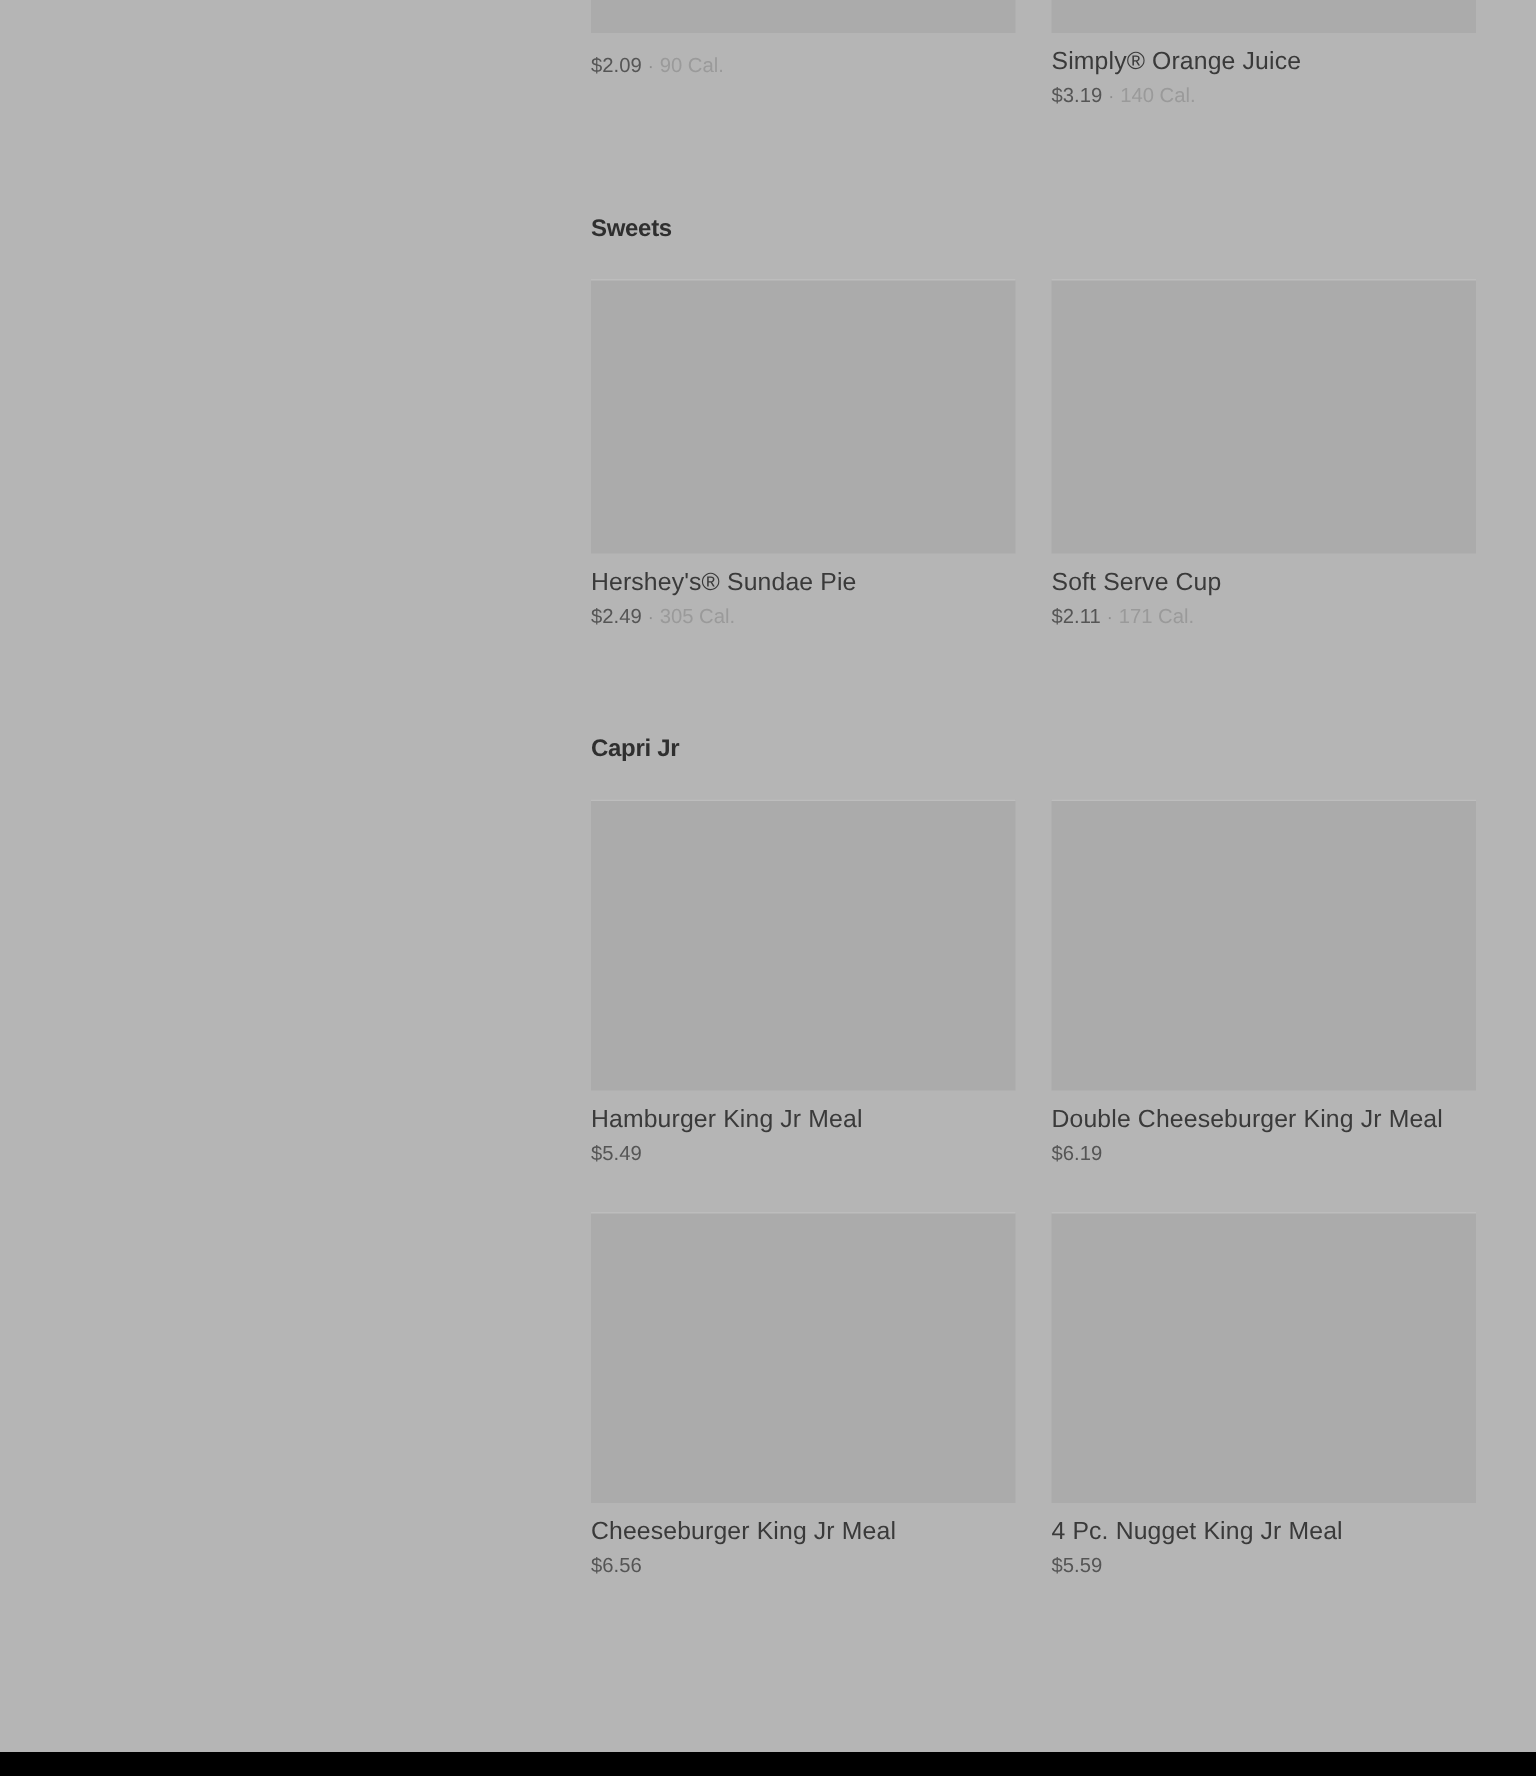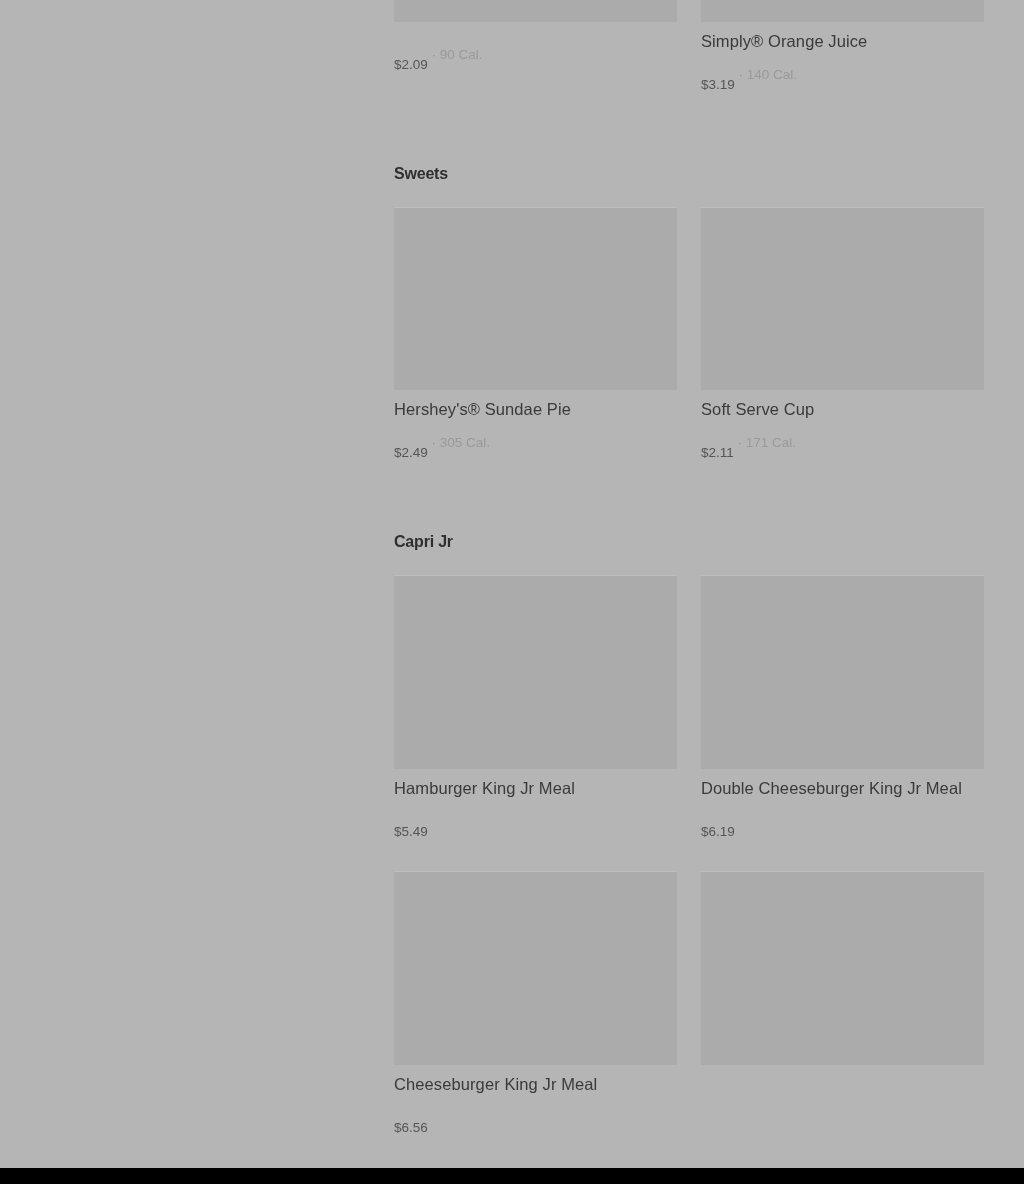--- a/index.html
+++ b/index.html
@@ -82,21 +82,20 @@
     font-size: 13.5px;
     line-height: 16px;
     color: #575757;
     display: flex;
     align-items: center;
     white-space: nowrap;
   }
 
   .card-price {
     color: #555555;
-    margin-top: 21px;
   }
 
   .meta-dot {
     color: #8e8e8e;
     margin: 0 4px;
     font-size: 12px;
   }
 
   .card-cal {
     color: #9a9a9a;
@@ -216,20 +215,26 @@
         <div class="card-body">
           <div class="card-title">Cheeseburger King Jr Meal</div>
           <div class="card-meta">
             <span class="card-price">$6.56</span>
           </div>
         </div>
       </div>
 
       <div class="card">
         <div class="card-thumb"></div>
+        <div class="card-body">
+          <div class="card-title">4 Pc. Nugget King Jr Meal</div>
+          <div class="card-meta">
+            <span class="card-price">$5.59</span>
+          </div>
+        </div>
       </div>
 
     </div>
 
   </div>
 </div>
 
 <div class="bottom-bar"></div>
 
 </body></html>

